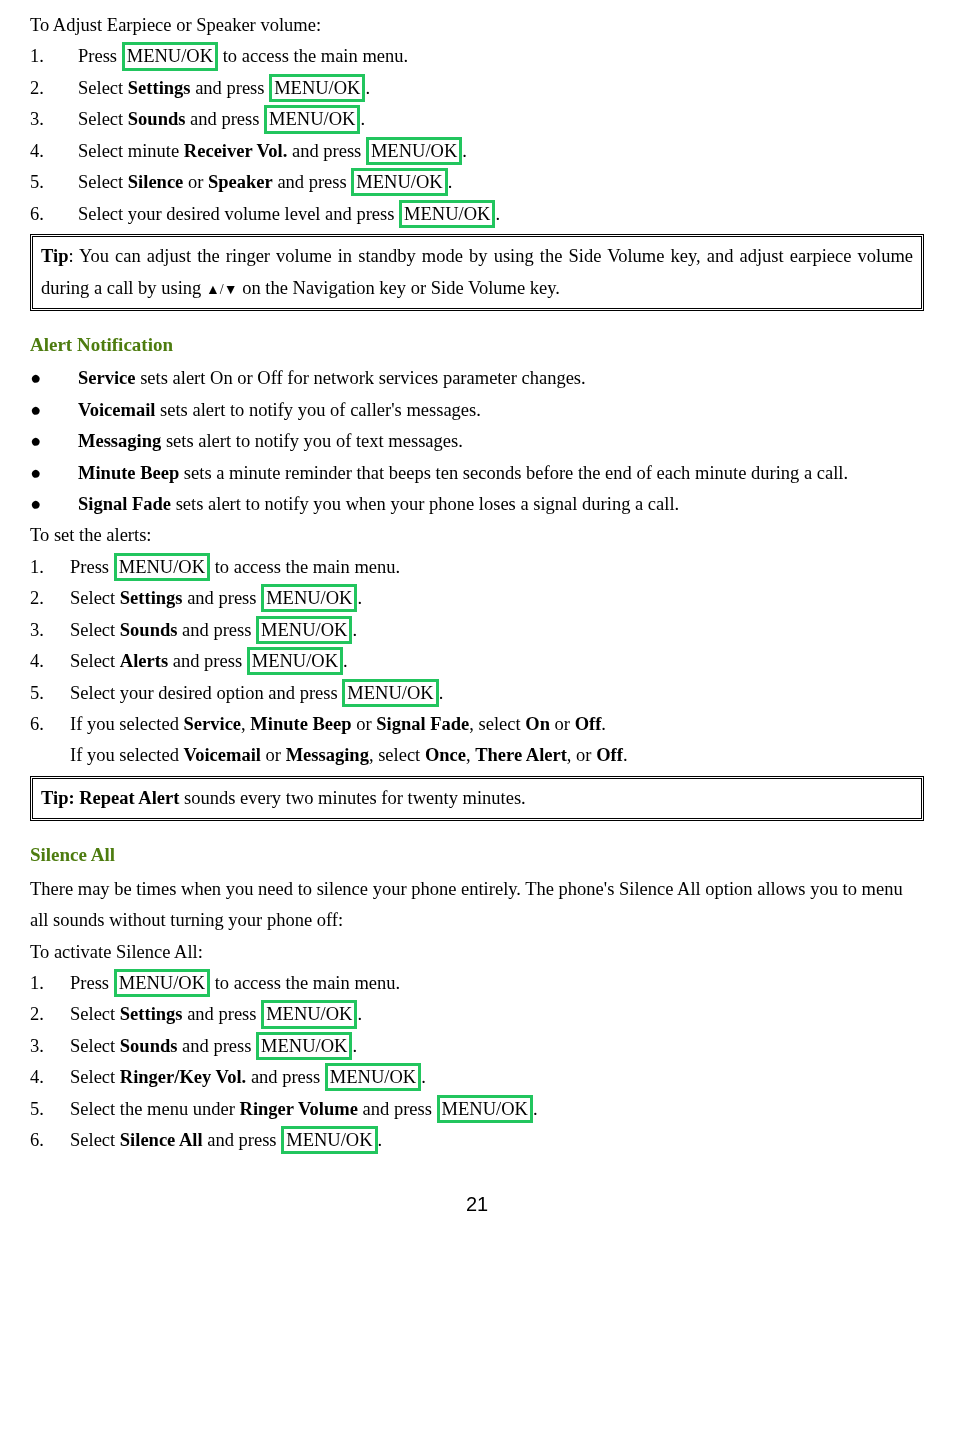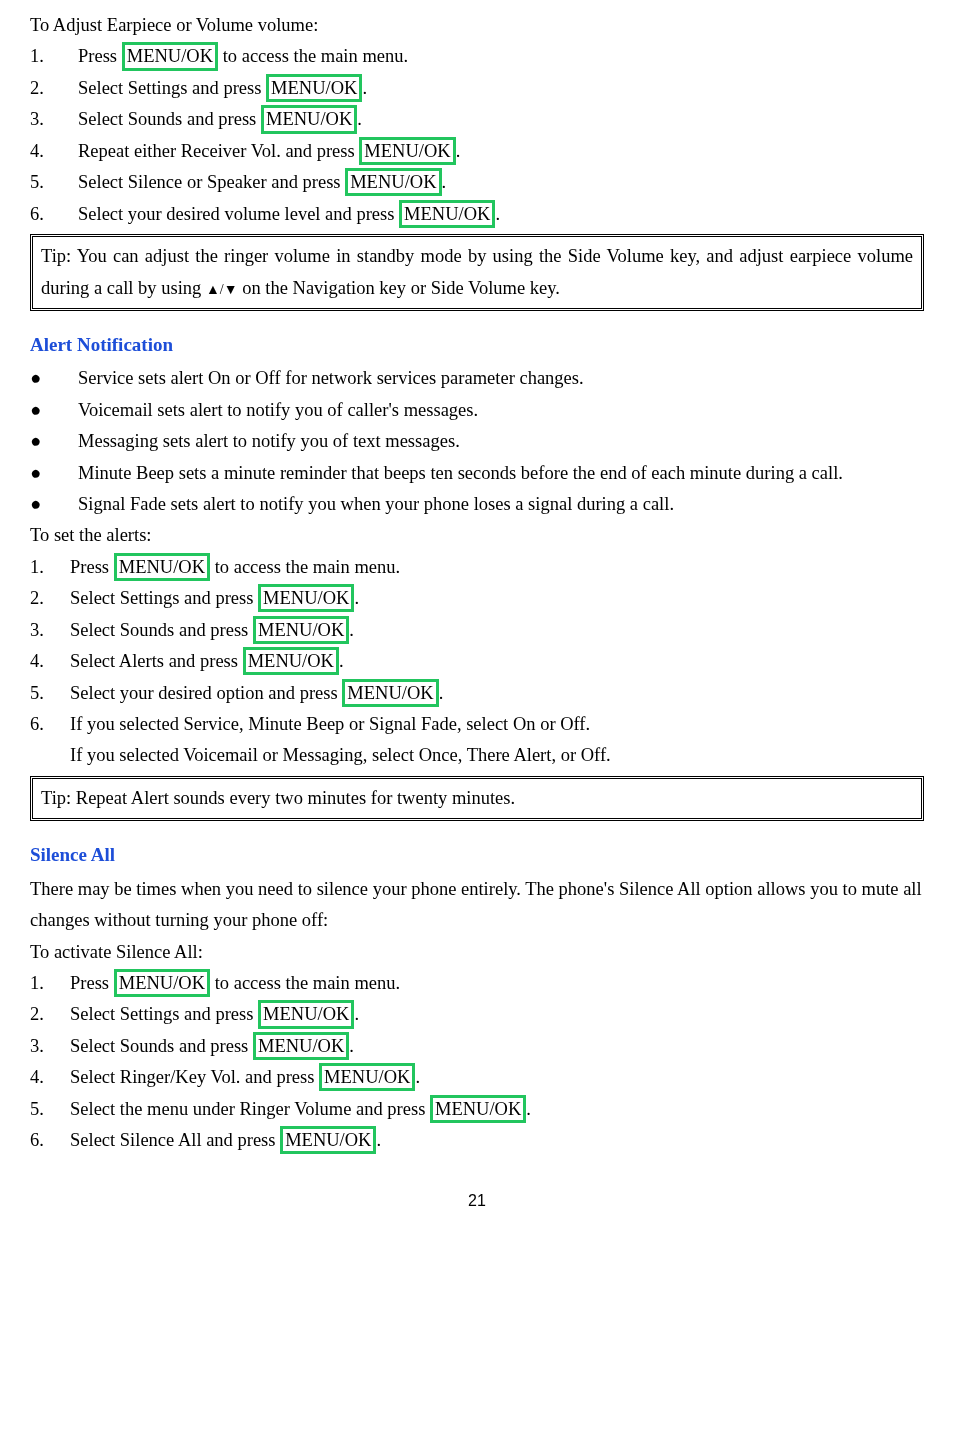--- a/index.html
+++ b/index.html
@@ -10,21 +10,21 @@
       background: #fff;
       width: 954px;
       margin: 0;
       padding: 10px 30px 10px 30px;
       box-sizing: border-box;
     }
     .section {
       margin-bottom: 10px;
     }
     .heading-red {
-      color: #1d4ed8;
+      color: #4d7c0f;
       font-weight: bold;
       font-size: 19px;
       margin-top: 18px;
       margin-bottom: 2px;
     }
     ol.numbered {
       list-style: none;
       padding: 0;
       margin: 0;
     }
@@ -65,61 +65,61 @@
       padding: 4px 8px;
       margin-top: 4px;
       margin-bottom: 4px;
     }
     .menuok {
       border: 3px solid #22c55e;
       padding: 0 2px;
       display: inline-block;
       line-height: 1.2;
     }
-    .b { font-weight: normal; }
+    .b { font-weight: bold; }
     .pagenum {
       text-align: center;
       font-family: Arial, sans-serif;
-      font-size: 16px;
+      font-size: 20px;
       margin-top: 30px;
     }
     .intro-line {
       margin: 0;
     }
     .sub-indent {
       padding-left: 40px;
     }
     .justify {
       text-align: justify;
     }
     .symbol {
       font-size: 14px;
     }
   </style>
 </head>
 <body>
 
 <div class="section">
-  <div class="intro-line">To Adjust Earpiece or Volume volume:</div>
+  <div class="intro-line">To Adjust Earpiece or Speaker volume:</div>
   <ol class="numbered wide">
     <li>
         <span class="num">1.</span>
         <span class="body"><span>Press </span><span class="menuok">MENU/OK</span><span> to access the main menu.</span></span>
       </li>
     <li>
         <span class="num">2.</span>
         <span class="body"><span>Select </span><span class="b">Settings</span><span> and press </span><span class="menuok">MENU/OK</span><span>.</span></span>
       </li>
     <li>
         <span class="num">3.</span>
         <span class="body"><span>Select </span><span class="b">Sounds</span><span> and press </span><span class="menuok">MENU/OK</span><span>.</span></span>
       </li>
     <li>
         <span class="num">4.</span>
-        <span class="body"><span>Repeat either </span><span class="b">Receiver Vol.</span><span> and press </span><span class="menuok">MENU/OK</span><span>.</span></span>
+        <span class="body"><span>Select minute </span><span class="b">Receiver Vol.</span><span> and press </span><span class="menuok">MENU/OK</span><span>.</span></span>
       </li>
     <li>
         <span class="num">5.</span>
         <span class="body"><span>Select </span><span class="b">Silence</span><span> or </span><span class="b">Speaker</span><span> and press </span><span class="menuok">MENU/OK</span><span>.</span></span>
       </li>
     <li>
         <span class="num">6.</span>
         <span class="body"><span>Select your desired volume level and press </span><span class="menuok">MENU/OK</span><span>.</span></span>
       </li>
   </ol>
@@ -180,21 +180,21 @@
       </li>
   </ol>
   <div class="sub-indent"><span>If you selected </span><span class="b">Voicemail</span><span> or </span><span class="b">Messaging</span><span>, select </span><span class="b">Once</span><span>, </span><span class="b">There Alert</span><span>, or </span><span class="b">Off</span><span>.</span></div>
   <div class="boxed">
     <span class="b">Tip: Repeat Alert</span><span> sounds every two minutes for twenty minutes.</span>
   </div>
 </div>
 
 <div class="section">
   <div class="heading-red">Silence All</div>
-  <div>There may be times when you need to silence your phone entirely. The phone's Silence All option allows you to mute all changes without turning your phone off:</div>
+  <div>There may be times when you need to silence your phone entirely. The phone's Silence All option allows you to menu all sounds without turning your phone off:</div>
   <div>To activate Silence All:</div>
   <ol class="numbered">
     <li>
         <span class="num">1.</span>
         <span class="body"><span>Press </span><span class="menuok">MENU/OK</span><span> to access the main menu.</span></span>
       </li>
     <li>
         <span class="num">2.</span>
         <span class="body"><span>Select </span><span class="b">Settings</span><span> and press </span><span class="menuok">MENU/OK</span><span>.</span></span>
       </li>

